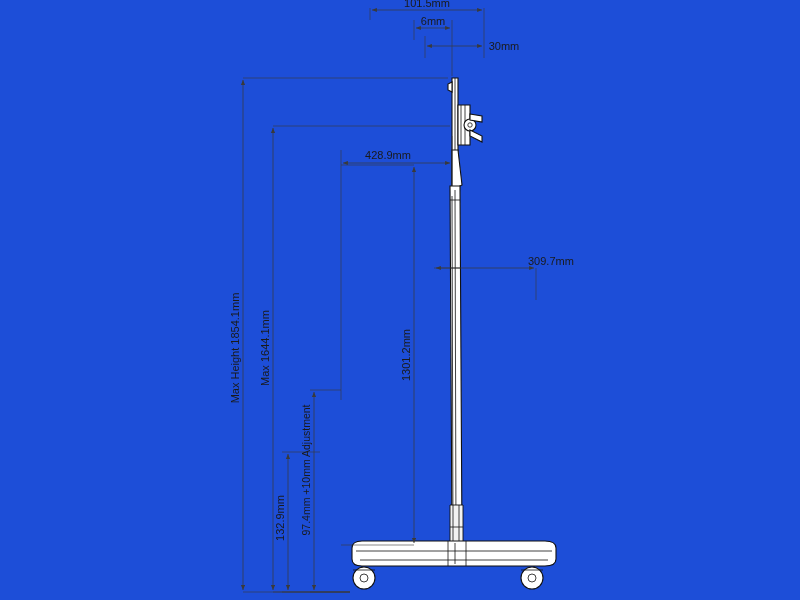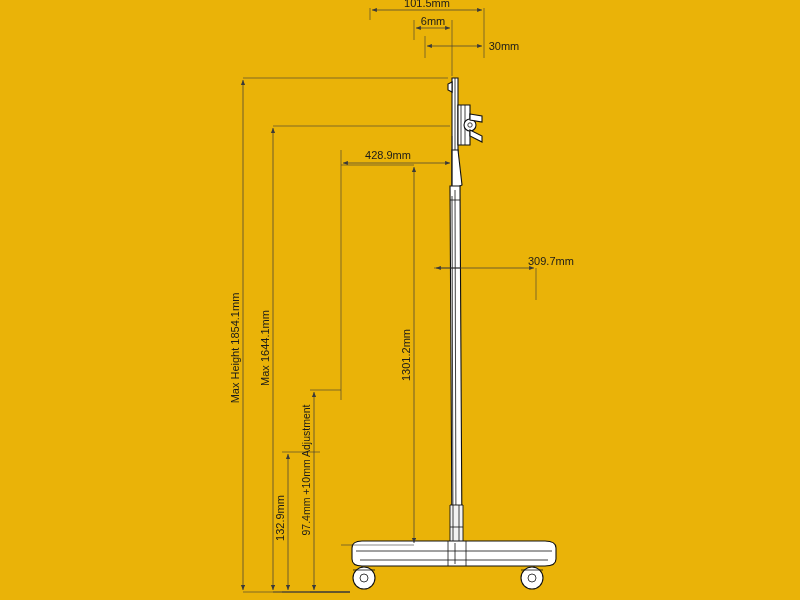--- a/index.html
+++ b/index.html
@@ -4,21 +4,21 @@
 <style>
   html, body {
     margin: 0;
     padding: 0;
     background: #ffffff;
   }
   #stage {
     position: relative;
     width: 800px;
     height: 600px;
-    background: #eab308;
+    background: #1d4ed8;
     font-family: "Liberation Sans", sans-serif;
     overflow: hidden;
   }
   #stage svg {
     position: absolute;
     left: 0;
     top: 0;
   }
   .dimtext {
     font-family: "Liberation Sans", sans-serif;

